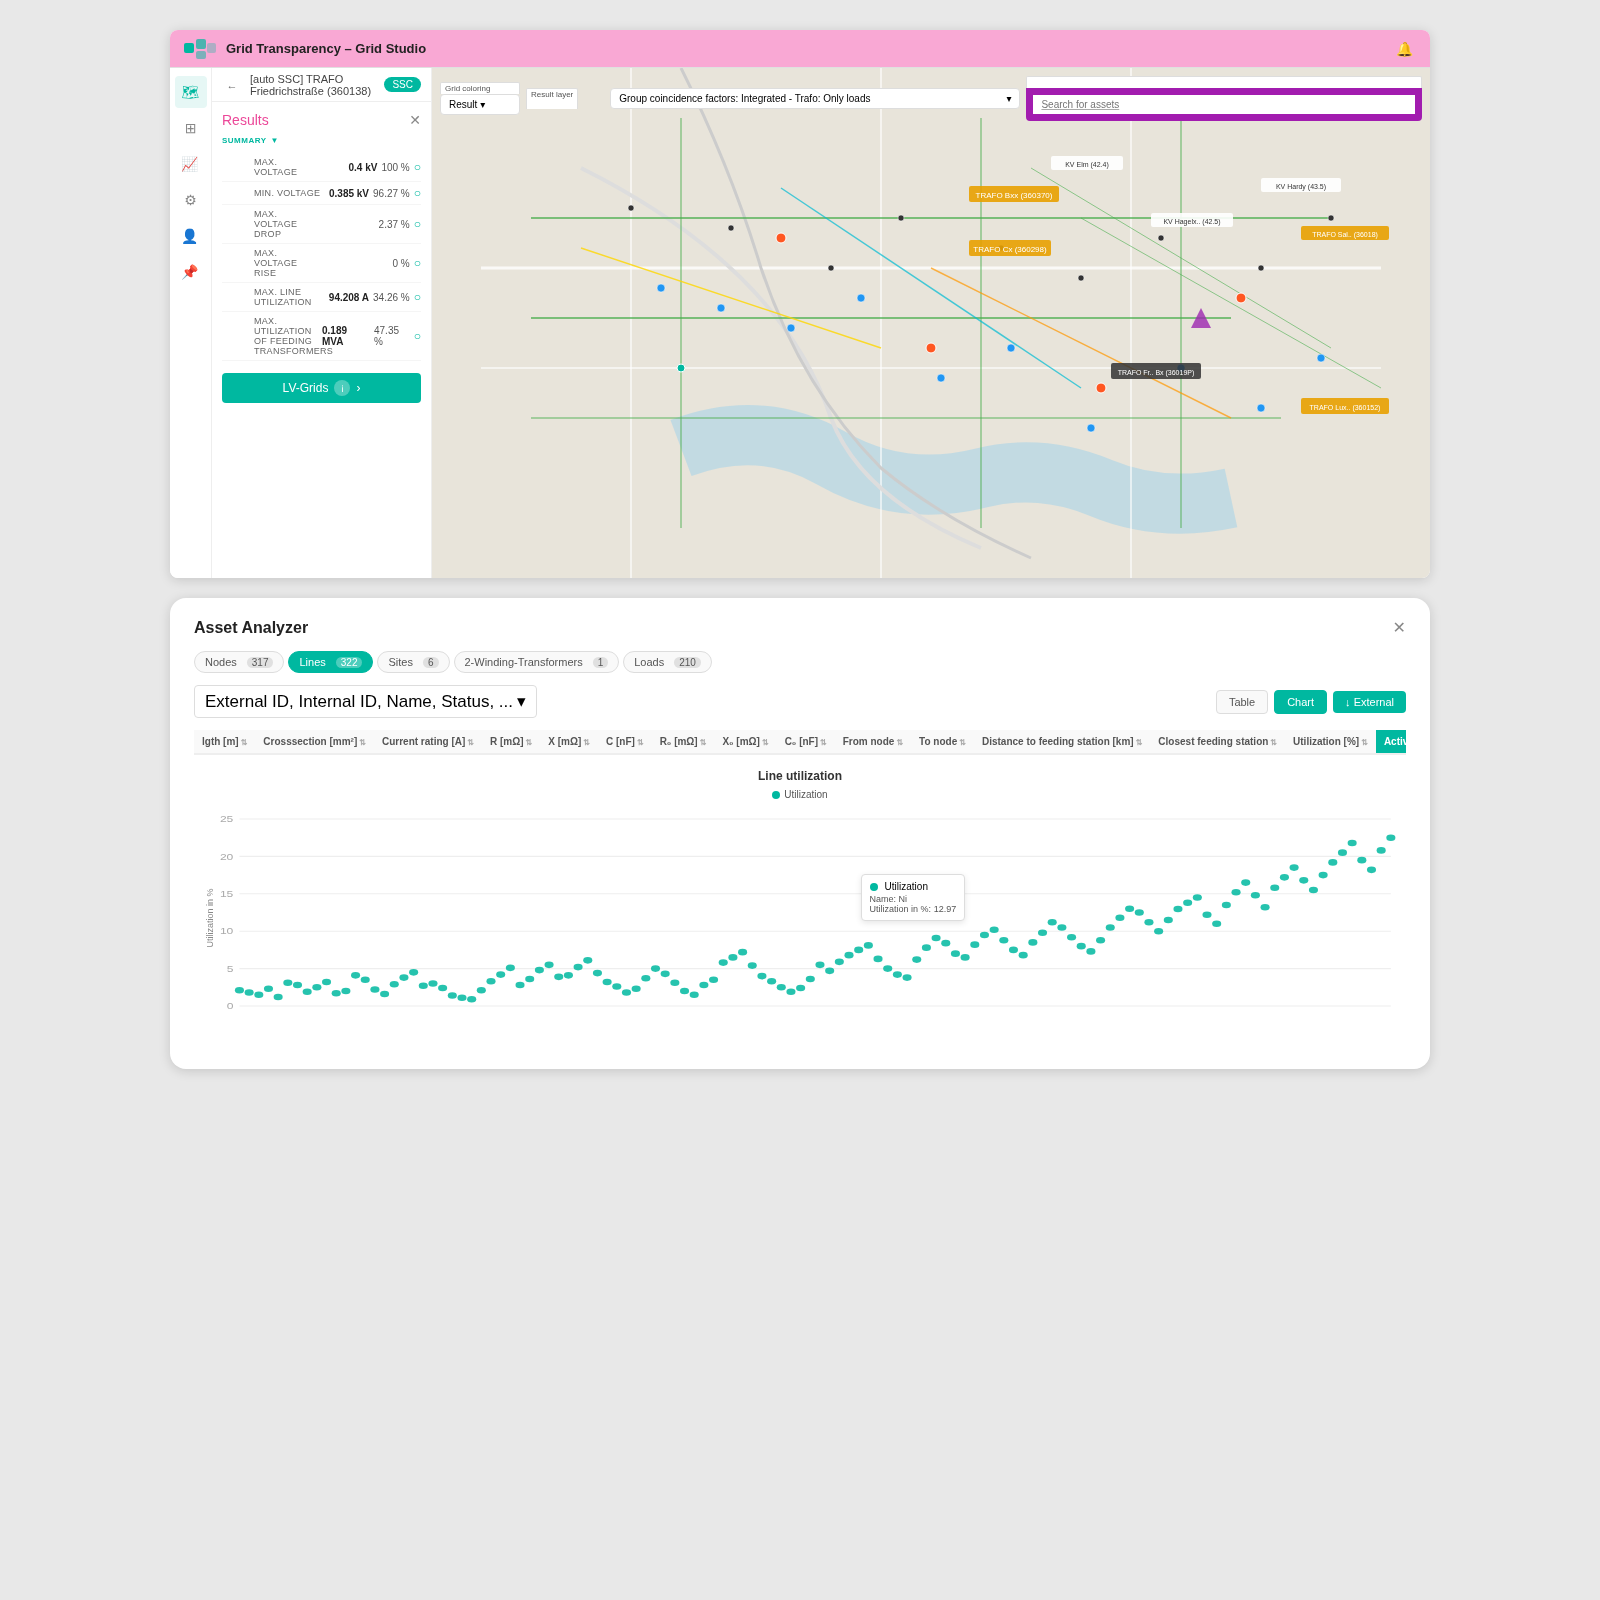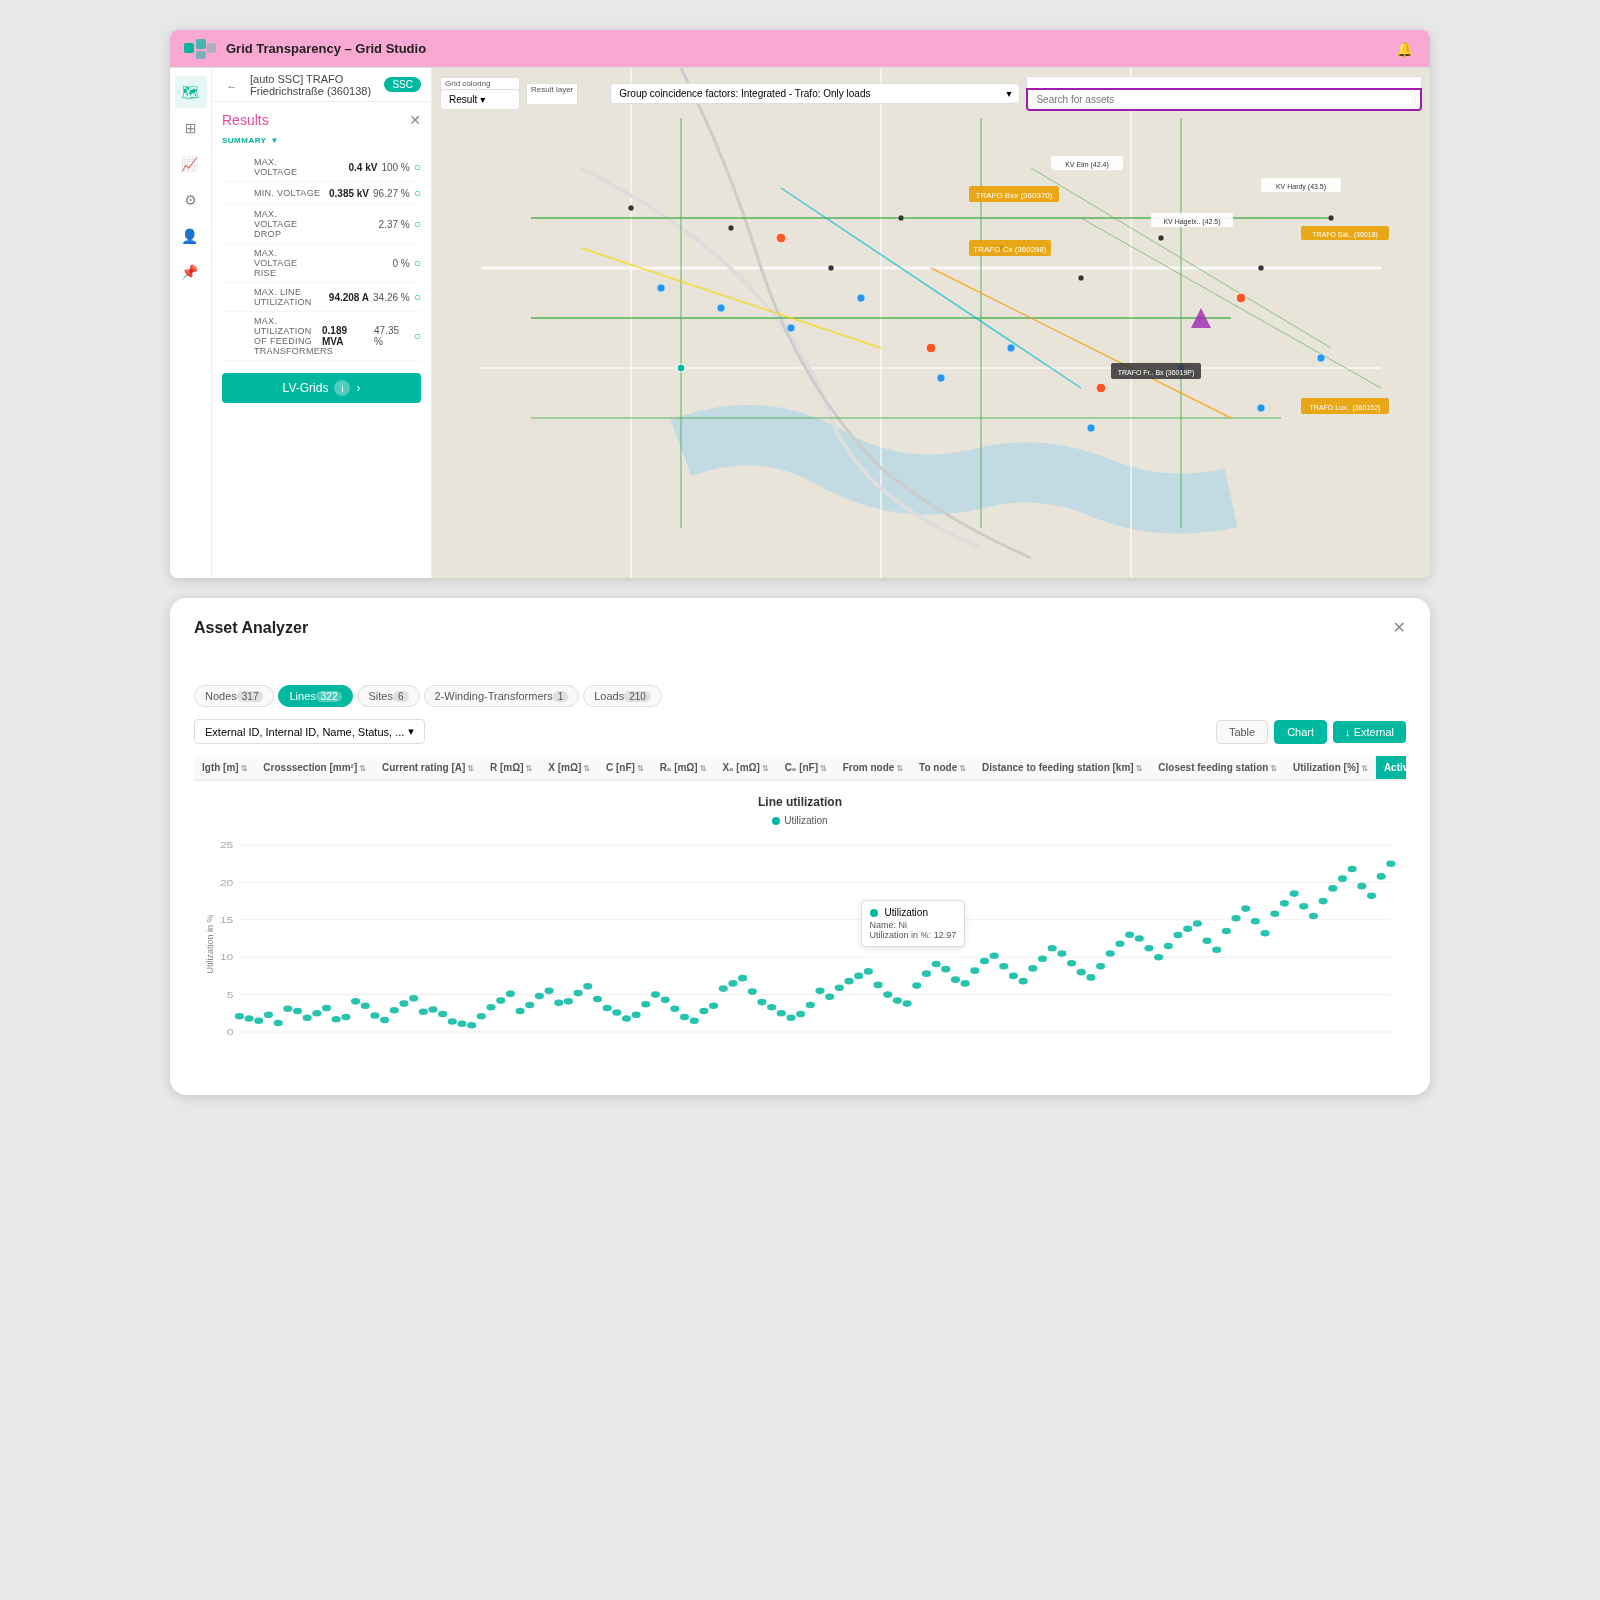--- a/index.html
+++ b/index.html
@@ -220,25 +220,26 @@
       gap: 3px;
       cursor: pointer;
       min-width: 80px;
     }
     .map-dropdown-wide {
       min-width: 280px;
     }
     .map-search-bar {
       flex: 1;
       background: white;
-      border: 2px solid #a21caf;
+      border: 7px solid #a21caf;
       border-radius: 4px;
       padding: 4px 8px;
       font-size: 10px;
       color: #aaa;
+      text-decoration: underline;
     }
 
     
     .map-svg {
       width: 100%;
       height: 100%;
     }
 
     
     .bottom-panel {
@@ -273,25 +274,24 @@
       margin-bottom: 12px;
       flex-wrap: wrap;
     }
     .tab-item {
       padding: 4px 10px;
       border-radius: 12px;
       font-size: 11px;
       cursor: pointer;
       display: flex;
       align-items: center;
-      gap: 0;
+      gap: 10px;
       border: 1px solid #ddd;
       background: #f9f9f9;
       color: #555;
-      margin-top: 34px;
     }
     .tab-item.active {
       background: #00b8a0;
       color: white;
       border-color: #00b8a0;
     }
     .tab-badge {
       background: rgba(255,255,255,0.3);
       border-radius: 8px;
       padding: 0 5px;
@@ -306,21 +306,21 @@
       display: flex;
       justify-content: space-between;
       align-items: center;
       margin-bottom: 12px;
     }
     .filter-select {
       background: white;
       border: 1px solid #ddd;
       border-radius: 4px;
       padding: 5px 10px;
-      font-size: 11px;
+      font-size: 17px;
       display: flex;
       align-items: center;
       gap: 4px;
       cursor: pointer;
     }
     .view-buttons {
       display: flex;
       gap: 6px;
       align-items: center;
     }

